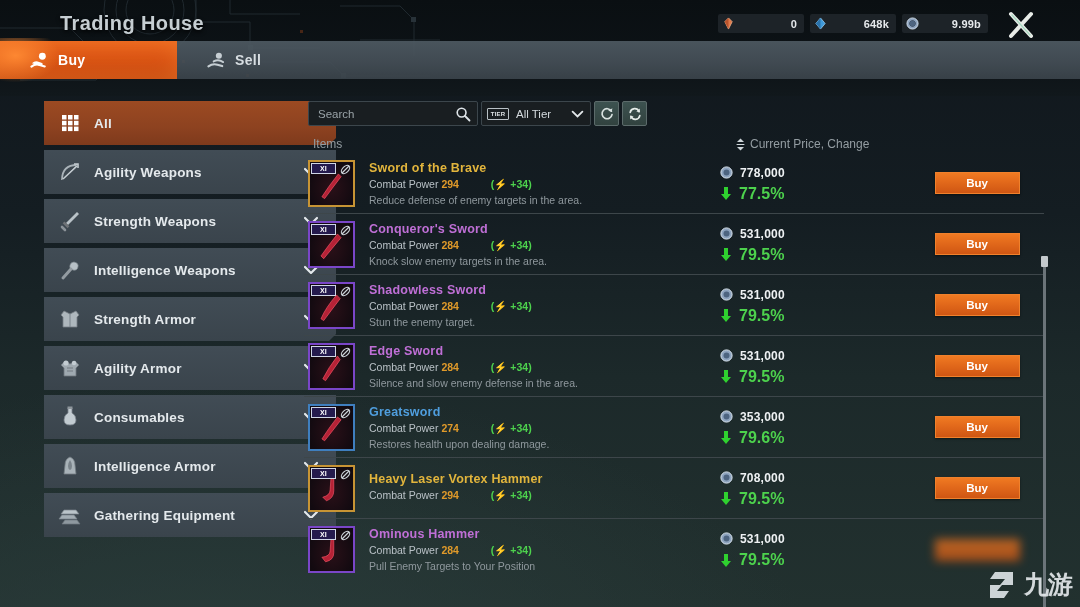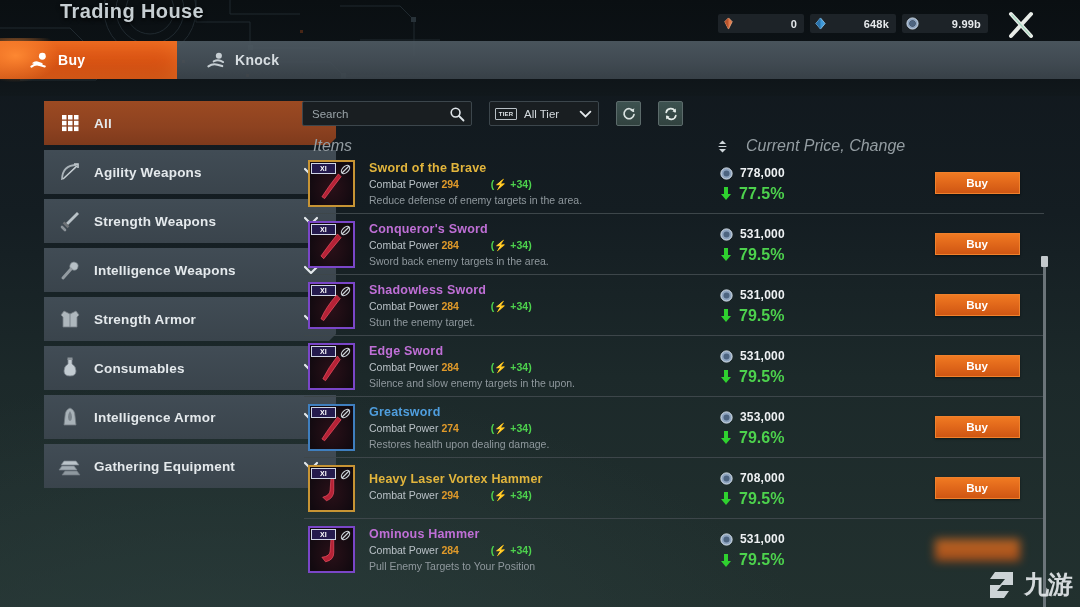--- a/index.html
+++ b/index.html
@@ -23,21 +23,21 @@
   }
   .hdr-shadow {
     position:absolute; left:0; top:0; width:1080px; height:96px;
     background: linear-gradient(180deg,#0a0f12 0%, #0d1317 70%, #11181c 100%);
     z-index:0;
   }
 
   
   .header { position: absolute; left: 0; top: 0; width: 1080px; height: 96px; z-index: 3; }
   .title {
-    position: absolute; left: 60px; top: 0;
+    position: absolute; left: 60px; top: 12px;
     font-size: 20px; font-weight: 700; color: #c6ced2; letter-spacing: .4px;
     text-shadow: 0 2px 4px #000;
   }
 
   
   .cur-wrap { position: absolute; right: 92px; top: 14px; display: flex; gap: 6px; }
   .cur {
     display: flex; align-items: center; gap: 6px;
     background: #1d2328; border-radius: 2px; height: 19px; padding: 0 7px 0 4px;
     min-width: 86px; justify-content: space-between;
@@ -89,21 +89,21 @@
     background: linear-gradient(180deg, #9c4a22 0%, #8d4220 60%, #7e3a1c 100%);
   }
   .cat .cico { width: 28px; height: 28px; flex: 0 0 28px; margin-right: 10px; }
   .cat .clabel { font-size: 13.5px; font-weight: 700; color: #e4e9ec; letter-spacing: .2px; }
   .cat .chev { position: absolute; right: 17px; top: 50%; transform: translateY(-50%); width: 16px; height: 10px; }
 
   
   .main { position: absolute; left: 300px; top: 0; width: 748px; height: 511px; }
 
   
-  .toolbar { position: absolute; left: 2px; top: 5px; display: flex; align-items: flex-end; gap: 17px; }
+  .toolbar { position: absolute; left: 8px; top: 5px; display: flex; align-items: flex-end; gap: 3px; }
   .search {
     position: relative; width: 170px; height: 25px;
     background: #191e21; border: 1px solid #3c464c; border-radius: 2px;
     display: flex; align-items: center; padding: 0 26px 0 9px;
   }
   .search input {
     background: transparent; border: 0; outline: 0; width: 100%;
     color: #aeb7bc; font-size: 11.5px; font-family: inherit;
   }
   .search input::placeholder { color: #9aa3a8; }
@@ -122,23 +122,23 @@
   .tier .tlab { font-size: 11.5px; color: #d3d9dd; }
   .tier .chev { position: absolute; right: 6px; top: 8px; width: 13px; height: 8px; }
 
   .iconbtn {
     width: 25px; height: 25px; border: 1px solid #5c6b6b; border-radius: 2px;
     background: linear-gradient(180deg,#3d5250 0%, #31423f 100%);
     display: flex; align-items: center; justify-content: center; cursor: pointer;
   }
 
   
-  .colhdr { position: absolute; top: 41px; font-size: 16px; color: #949da2; font-style: italic; }
+  .colhdr { position: absolute; top: 41px; font-size: 12px; color: #949da2; }
   .colhdr.items { left: 13px; }
-  .colhdr.price { left: 418px; display: flex; align-items: center; gap: 19px; cursor: pointer; text-align: center; }
+  .colhdr.price { left: 436px; display: flex; align-items: center; gap: 5px; cursor: pointer; text-align: center; }
 
   
   .list { position: absolute; left: 4px; top: 57px; width: 740px; height: 454px; overflow: hidden; }
   .row {
     position: relative; height: 61px; display: flex; align-items: center;
     border-bottom: 1px solid #3d464a;
   }
   .row:last-child { border-bottom: 0; }
   .icon-cell { width: 56px; flex: 0 0 56px; padding-left: 4px; }
   .item-icon {
@@ -160,21 +160,21 @@
   .iname.gold { color: #e2b53c; }
   .iname.purple { color: #bf6fd6; }
   .iname.blue { color: #4f9ede; }
   .istat { font-size: 10.5px; color: #b9c1c6; margin-bottom: 3px; }
   .istat b { color: #e09a2a; font-weight: 700; }
   .istat .en { color: #4dd24d; font-weight: 700; padding-left: 29px; }
   .istat .bolt { color: #4dd24d; }
   .idesc { font-size: 10.5px; color: #8f989d; }
 
   .price-cell { width: 190px; flex: 0 0 190px; padding-top: 2px; }
-  .prow { display: flex; align-items: flex-end; gap: 7px; margin-bottom: 5px; }
+  .prow { display: flex; align-items: flex-start; gap: 7px; margin-bottom: 5px; }
   .pcoin { width: 13px; height: 13px; flex: 0 0 13px; }
   .pval { font-size: 12px; font-weight: 700; color: #eef1f3; letter-spacing: .2px; }
   .crow { display: flex; align-items: center; gap: 8px; padding-left: 1px; }
   .carrow { width: 10px; height: 13px; flex: 0 0 10px; }
   .cval { font-size: 16px; color: #4dd24d; font-weight: 700; }
 
   .buy-cell { width: 134px; flex: 0 0 134px; display: flex; justify-content: center; }
   .buy-btn {
     width: 85px; height: 22px; cursor: pointer;
     background: linear-gradient(180deg, #f07a22 0%, #e2691b 45%, #cf5613 100%);
@@ -279,21 +279,21 @@
           <path d="M1.5 16.5 q4-3.2 8.6-1.8 l5.4 1.6" stroke="#fff" stroke-width="2.2" fill="none" stroke-linecap="round"></path>
         </svg>
         <span class="tlabel">Buy</span>
       </div>
       <div class="tab">
         <svg class="tico" viewBox="0 0 20 20">
           <circle cx="12.5" cy="5" r="3.2" fill="#c6ced3"></circle>
           <path d="M7 11 q4-2.2 7.5-.6 l2.5 1.2" stroke="#c6ced3" stroke-width="2" fill="none" stroke-linecap="round"></path>
           <path d="M1.5 16.2 q4.5-3.4 9.5-1.8 l5 1.5" stroke="#c6ced3" stroke-width="2.2" fill="none" stroke-linecap="round"></path>
         </svg>
-        <span class="tlabel">Knock</span>
+        <span class="tlabel">Sell</span>
       </div>
     </div>
   </div>
 
   <div class="body">
 
     <div class="sidebar">
 
       <div class="cat active">
         <svg class="cico" viewBox="0 0 28 28">
@@ -352,20 +352,32 @@
         <svg class="cico" viewBox="0 0 28 28">
           <path d="M8 6 L14 9 L20 6 L23 10 L21 12 L21 22 L7 22 L7 12 L5 10 Z" fill="#aeb7bd" stroke="#777f85" stroke-width=".8"></path>
           <path d="M14 9 L14 22" stroke="#79828a" stroke-width="1"></path>
         </svg>
         <span class="clabel">Strength Armor</span>
         <svg class="chev" viewBox="0 0 16 10">
             <path d="M2 2 L8 8 L14 2" stroke="#e3e8eb" stroke-width="2.2" fill="none" stroke-linecap="round"></path>
           </svg>
       </div>
 
+      <div class="cat">
+        <svg class="cico" viewBox="0 0 28 28">
+          <path d="M9 7 L14 10 L19 7 L23 11 L20 14 L20 22 L8 22 L8 14 L5 11 Z" fill="#9fa9b0" stroke="#6f777d" stroke-width=".8"></path>
+          <circle cx="10" cy="9" r="2.6" fill="#c3ccd2"></circle>
+            <circle cx="18" cy="9" r="2.2" fill="#c3ccd2"></circle>
+          <path d="M11 14 L17 14 M11 17 L17 17" stroke="#727a81" stroke-width="1"></path>
+        </svg>
+        <span class="clabel">Agility Armor</span>
+        <svg class="chev" viewBox="0 0 16 10">
+            <path d="M2 2 L8 8 L14 2" stroke="#e3e8eb" stroke-width="2.2" fill="none" stroke-linecap="round"></path>
+          </svg>
+      </div>
 
       <div class="cat">
         <svg class="cico" viewBox="0 0 28 28">
           <path d="M12 5 L16 5 L16 10 q4 2 4 7 q0 5-6 5 q-6 0-6-5 q0-5 4-7Z" fill="#c2cbd1" stroke="#79828a" stroke-width=".8"></path>
           <rect x="11.5" y="3.5" width="5" height="2.5" fill="#8d959b"></rect>
         </svg>
         <span class="clabel">Consumables</span>
         <svg class="chev" viewBox="0 0 16 10">
             <path d="M2 2 L8 8 L14 2" stroke="#e3e8eb" stroke-width="2.2" fill="none" stroke-linecap="round"></path>
           </svg>
@@ -489,21 +501,21 @@
           <span class="tierbox">XI</span>
           <svg class="enh" viewBox="0 0 13 13">
             <ellipse cx="6.5" cy="6.5" rx="5" ry="3" transform="rotate(-45 6.5 6.5)" fill="none" stroke="#cbd2d8" stroke-width="1.2"></ellipse>
             <path d="M3 10 L10 3" stroke="#cbd2d8" stroke-width="1.2"></path>
           </svg>
         </div>
       </div>
       <div class="info-cell">
         <div class="iname purple">Conqueror's Sword</div>
         <div class="istat">Combat Power <b>284</b> <span class="en">(<span class="bolt">⚡</span> +34)</span></div>
-        <div class="idesc">Sword back enemy targets in the area.</div>
+        <div class="idesc">Knock slow enemy targets in the area.</div>
       </div>
       <div class="price-cell">
         <div class="prow">
           <svg class="pcoin" viewBox="0 0 13 13">
             <circle cx="6.5" cy="6.5" r="5.6" fill="#8ea4bf" stroke="#dce6f0" stroke-width="1"></circle>
             <circle cx="6.5" cy="6.5" r="3" fill="#4d6480"></circle>
           </svg>
           <span class="pval">531,000</span>
         </div>
         <div class="crow">
@@ -565,21 +577,21 @@
           <span class="tierbox">XI</span>
           <svg class="enh" viewBox="0 0 13 13">
             <ellipse cx="6.5" cy="6.5" rx="5" ry="3" transform="rotate(-45 6.5 6.5)" fill="none" stroke="#cbd2d8" stroke-width="1.2"></ellipse>
             <path d="M3 10 L10 3" stroke="#cbd2d8" stroke-width="1.2"></path>
           </svg>
         </div>
       </div>
       <div class="info-cell">
         <div class="iname purple">Edge Sword</div>
         <div class="istat">Combat Power <b>284</b> <span class="en">(<span class="bolt">⚡</span> +34)</span></div>
-        <div class="idesc">Silence and slow enemy targets in the upon.</div>
+        <div class="idesc">Silence and slow enemy defense in the area.</div>
       </div>
       <div class="price-cell">
         <div class="prow">
           <svg class="pcoin" viewBox="0 0 13 13">
             <circle cx="6.5" cy="6.5" r="5.6" fill="#8ea4bf" stroke="#dce6f0" stroke-width="1"></circle>
             <circle cx="6.5" cy="6.5" r="3" fill="#4d6480"></circle>
           </svg>
           <span class="pval">531,000</span>
         </div>
         <div class="crow">

